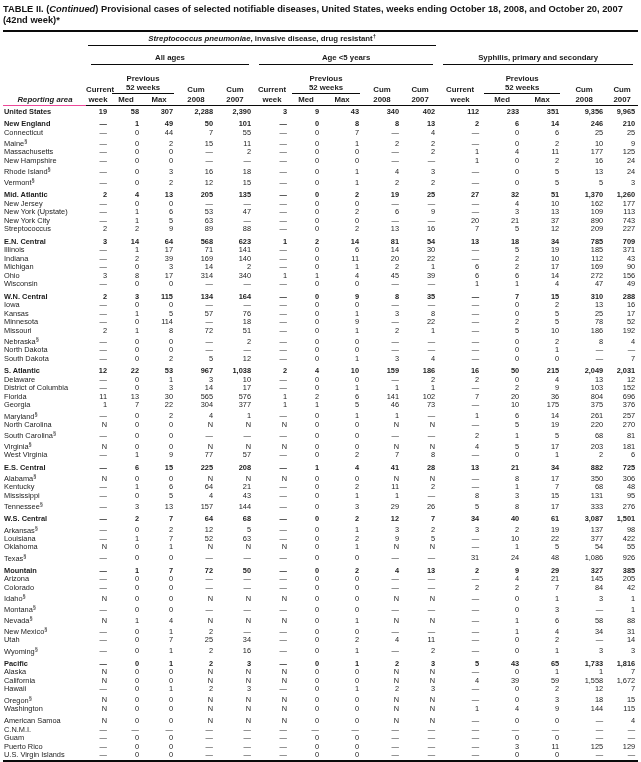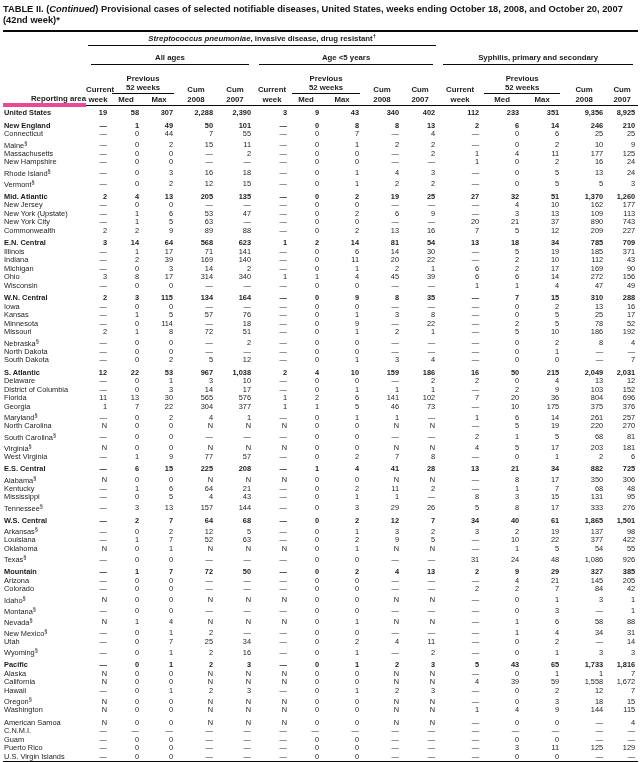--- a/index.html
+++ b/index.html
@@ -16,21 +16,21 @@
 
   table { border-collapse:collapse; table-layout:fixed; width:635px; margin-top:4px;
           border-top:2px solid #0a0a0a; border-bottom:2px solid #0a0a0a; }
   col.c-area { width:83px; }
   col.c1 { width:24px; } col.c2 { width:32px; } col.c3 { width:34px; } col.c4 { width:40px; } col.c5 { width:38px; }
   col.c6 { width:36px; } col.c7 { width:32px; } col.c8 { width:40px; } col.c9 { width:40px; } col.c10 { width:36px; }
   col.c11 { width:44px; } col.c12 { width:40px; } col.c13 { width:40px; } col.c14 { width:44px; } col.c15 { width:32px; }
 
   thead th { font-weight:bold; font-size:7.8px; line-height:8.6px; text-align:center;
              vertical-align:bottom; padding:0; white-space:nowrap; overflow:visible; }
-  .area-h { text-align:right; vertical-align:bottom; padding-left:1px; border-bottom:4px solid #ec4899; }
+  .area-h { text-align:center; vertical-align:bottom; padding-left:1px; border-bottom:1px solid #ec4899;font-style:italic; }
   .r1 th { height:14px; }
   .r2 th { height:13px; }
   .r3 th { height:21px; }
   .r4 th { height:11px; border-bottom:1px solid #0a0a0a; }
   .rule-under { border-bottom:1px solid #0a0a0a; padding-bottom:1.5px; margin:8px 5px; }
   .strep-rule { margin:0 2px; }
   .prev-rule { border-bottom:1px solid #0a0a0a; padding-bottom:1px; margin:0 2px; }
   .blk { display:block; text-align:center; }
   .sup { font-size:5.8px; vertical-align:3px; }
 
@@ -149,21 +149,21 @@
           <td>2,390</td>
           <td>3</td>
           <td>9</td>
           <td>43</td>
           <td>340</td>
           <td>402</td>
           <td>112</td>
           <td>233</td>
           <td>351</td>
           <td>9,356</td>
-          <td>8,925</td>
+          <td>9,965</td>
         </tr>
         <tr class="region gs">
           <td class="area">New England</td>
           <td>—</td>
           <td>1</td>
           <td>49</td>
           <td>50</td>
           <td>101</td>
           <td>—</td>
           <td>0</td>
@@ -350,21 +350,21 @@
           <td>0</td>
           <td>—</td>
           <td>—</td>
           <td>20</td>
           <td>21</td>
           <td>37</td>
           <td>890</td>
           <td>743</td>
         </tr>
         <tr>
-          <td class="area">Commonwealth</td>
+          <td class="area">Streptococcus</td>
           <td>2</td>
           <td>2</td>
           <td>9</td>
           <td>89</td>
           <td>88</td>
           <td>—</td>
           <td>0</td>
           <td>2</td>
           <td>13</td>
           <td>16</td>
@@ -904,21 +904,21 @@
           <td>64</td>
           <td>68</td>
           <td>—</td>
           <td>0</td>
           <td>2</td>
           <td>12</td>
           <td>7</td>
           <td>34</td>
           <td>40</td>
           <td>61</td>
-          <td>1,865</td>
+          <td>3,087</td>
           <td>1,501</td>
         </tr>
         <tr>
           <td class="area">Arkansas<span class="mk">§</span></td>
           <td>—</td>
           <td>0</td>
           <td>2</td>
           <td>12</td>
           <td>5</td>
           <td>—</td>

